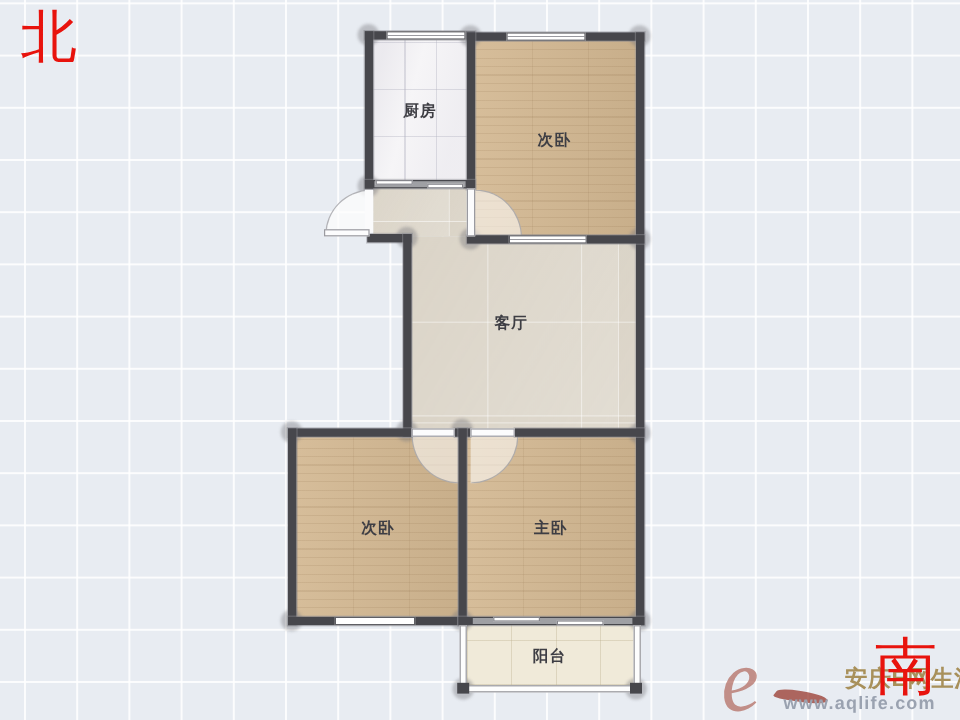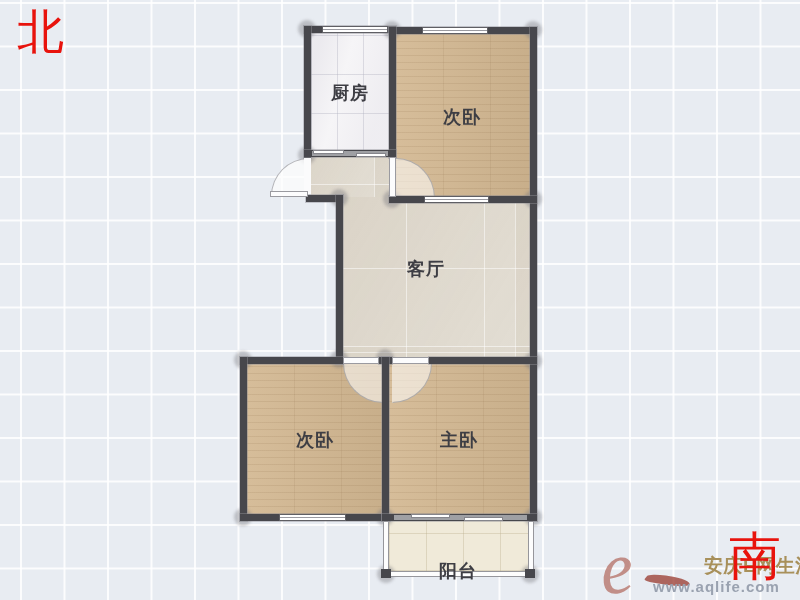--- a/index.html
+++ b/index.html
@@ -54,21 +54,21 @@
        background-image:linear-gradient(to bottom, transparent 42%, #9a9aa0 42%, #9a9aa0 58%, transparent 58%);}
   .sbar{position:absolute;background:#fff;border:1px solid #85858b;z-index:6;box-sizing:border-box;}
   .leaf{position:absolute;background:#fcfcfd;border:1px solid #9a9aa0;z-index:5;box-sizing:border-box;}
   .gapw{position:absolute;background:#fbfbfc;z-index:5;}
   .sector{position:absolute;z-index:3;background:rgba(255,255,255,.55);border:1px solid transparent;}
   .rail{position:absolute;background:#fdfdfd;border:1px solid #96969b;z-index:4;box-sizing:border-box;}
   .post{position:absolute;background:#47474c;z-index:5;}
 
   
   .room-label{position:absolute;z-index:7;transform:translate(-50%,-50%);
-      font-size:18px;font-weight:600;letter-spacing:1px;color:#3e3e44;white-space:nowrap;}
+      font-size:13px;font-weight:600;letter-spacing:1px;color:#3e3e44;white-space:nowrap;}
   .compass{position:absolute;z-index:9;font-family:"Liberation Serif","DejaVu Serif",serif;
       color:#e8130d;line-height:1;white-space:nowrap;}
   .wm-logo{position:absolute;z-index:8;font-family:"Liberation Serif","DejaVu Serif",serif;
       font-style:italic;font-size:74px;line-height:1;color:rgba(178,106,94,.72);transform:rotate(-6deg);}
   .wm-swoosh{position:absolute;z-index:8;width:44px;height:9px;background:rgba(152,56,44,.75);
       border-radius:60% 90% 70% 40%;transform:rotate(9deg) skewX(-30deg);}
   .wm-name{position:absolute;z-index:8;font-size:19px;font-weight:bold;color:#a8905a;
       letter-spacing:.5px;white-space:nowrap;margin-left:36px;}
   .wm-url{position:absolute;z-index:8;font-size:15px;font-weight:bold;color:#9aa2b0;
       letter-spacing:1px;white-space:nowrap;}
@@ -150,21 +150,21 @@
 <div class="leaf" style="left:270px;top:191px;width:38px;height:6px;"></div>
 <div class="leaf" style="left:389px;top:157px;width:7px;height:40px;"></div>
 <div class="leaf" style="left:343px;top:357px;width:36px;height:7px;"></div>
 <div class="leaf" style="left:392px;top:357px;width:37px;height:7px;"></div>
 
 <div class="room-label" style="left:350px;top:93px;">厨房</div>
 <div class="room-label" style="left:462px;top:117px;">次卧</div>
 <div class="room-label" style="left:426px;top:269px;">客厅</div>
 <div class="room-label" style="left:315px;top:440px;">次卧</div>
 <div class="room-label" style="left:459px;top:440px;">主卧</div>
-<div class="room-label" style="left:458px;top:547px;margin-top:24px;">阳台</div>
+<div class="room-label" style="left:458px;top:547px;">阳台</div>
 
 <div class="compass" style="left:17px;top:9px;font-size:47px;">北</div>
 <div class="compass" style="left:729px;top:531px;font-size:52px;">南</div>
 
 <div class="wm-logo" style="left:600px;top:531px;">e</div>
 <div class="wm-swoosh" style="left:646px;top:576px;"></div>
 <div class="wm-name" style="left:668px;top:553px;">安庆E网生活</div>
 <div class="wm-url" style="left:653px;top:578px;">www.aqlife.com</div>
 
 </body></html>

